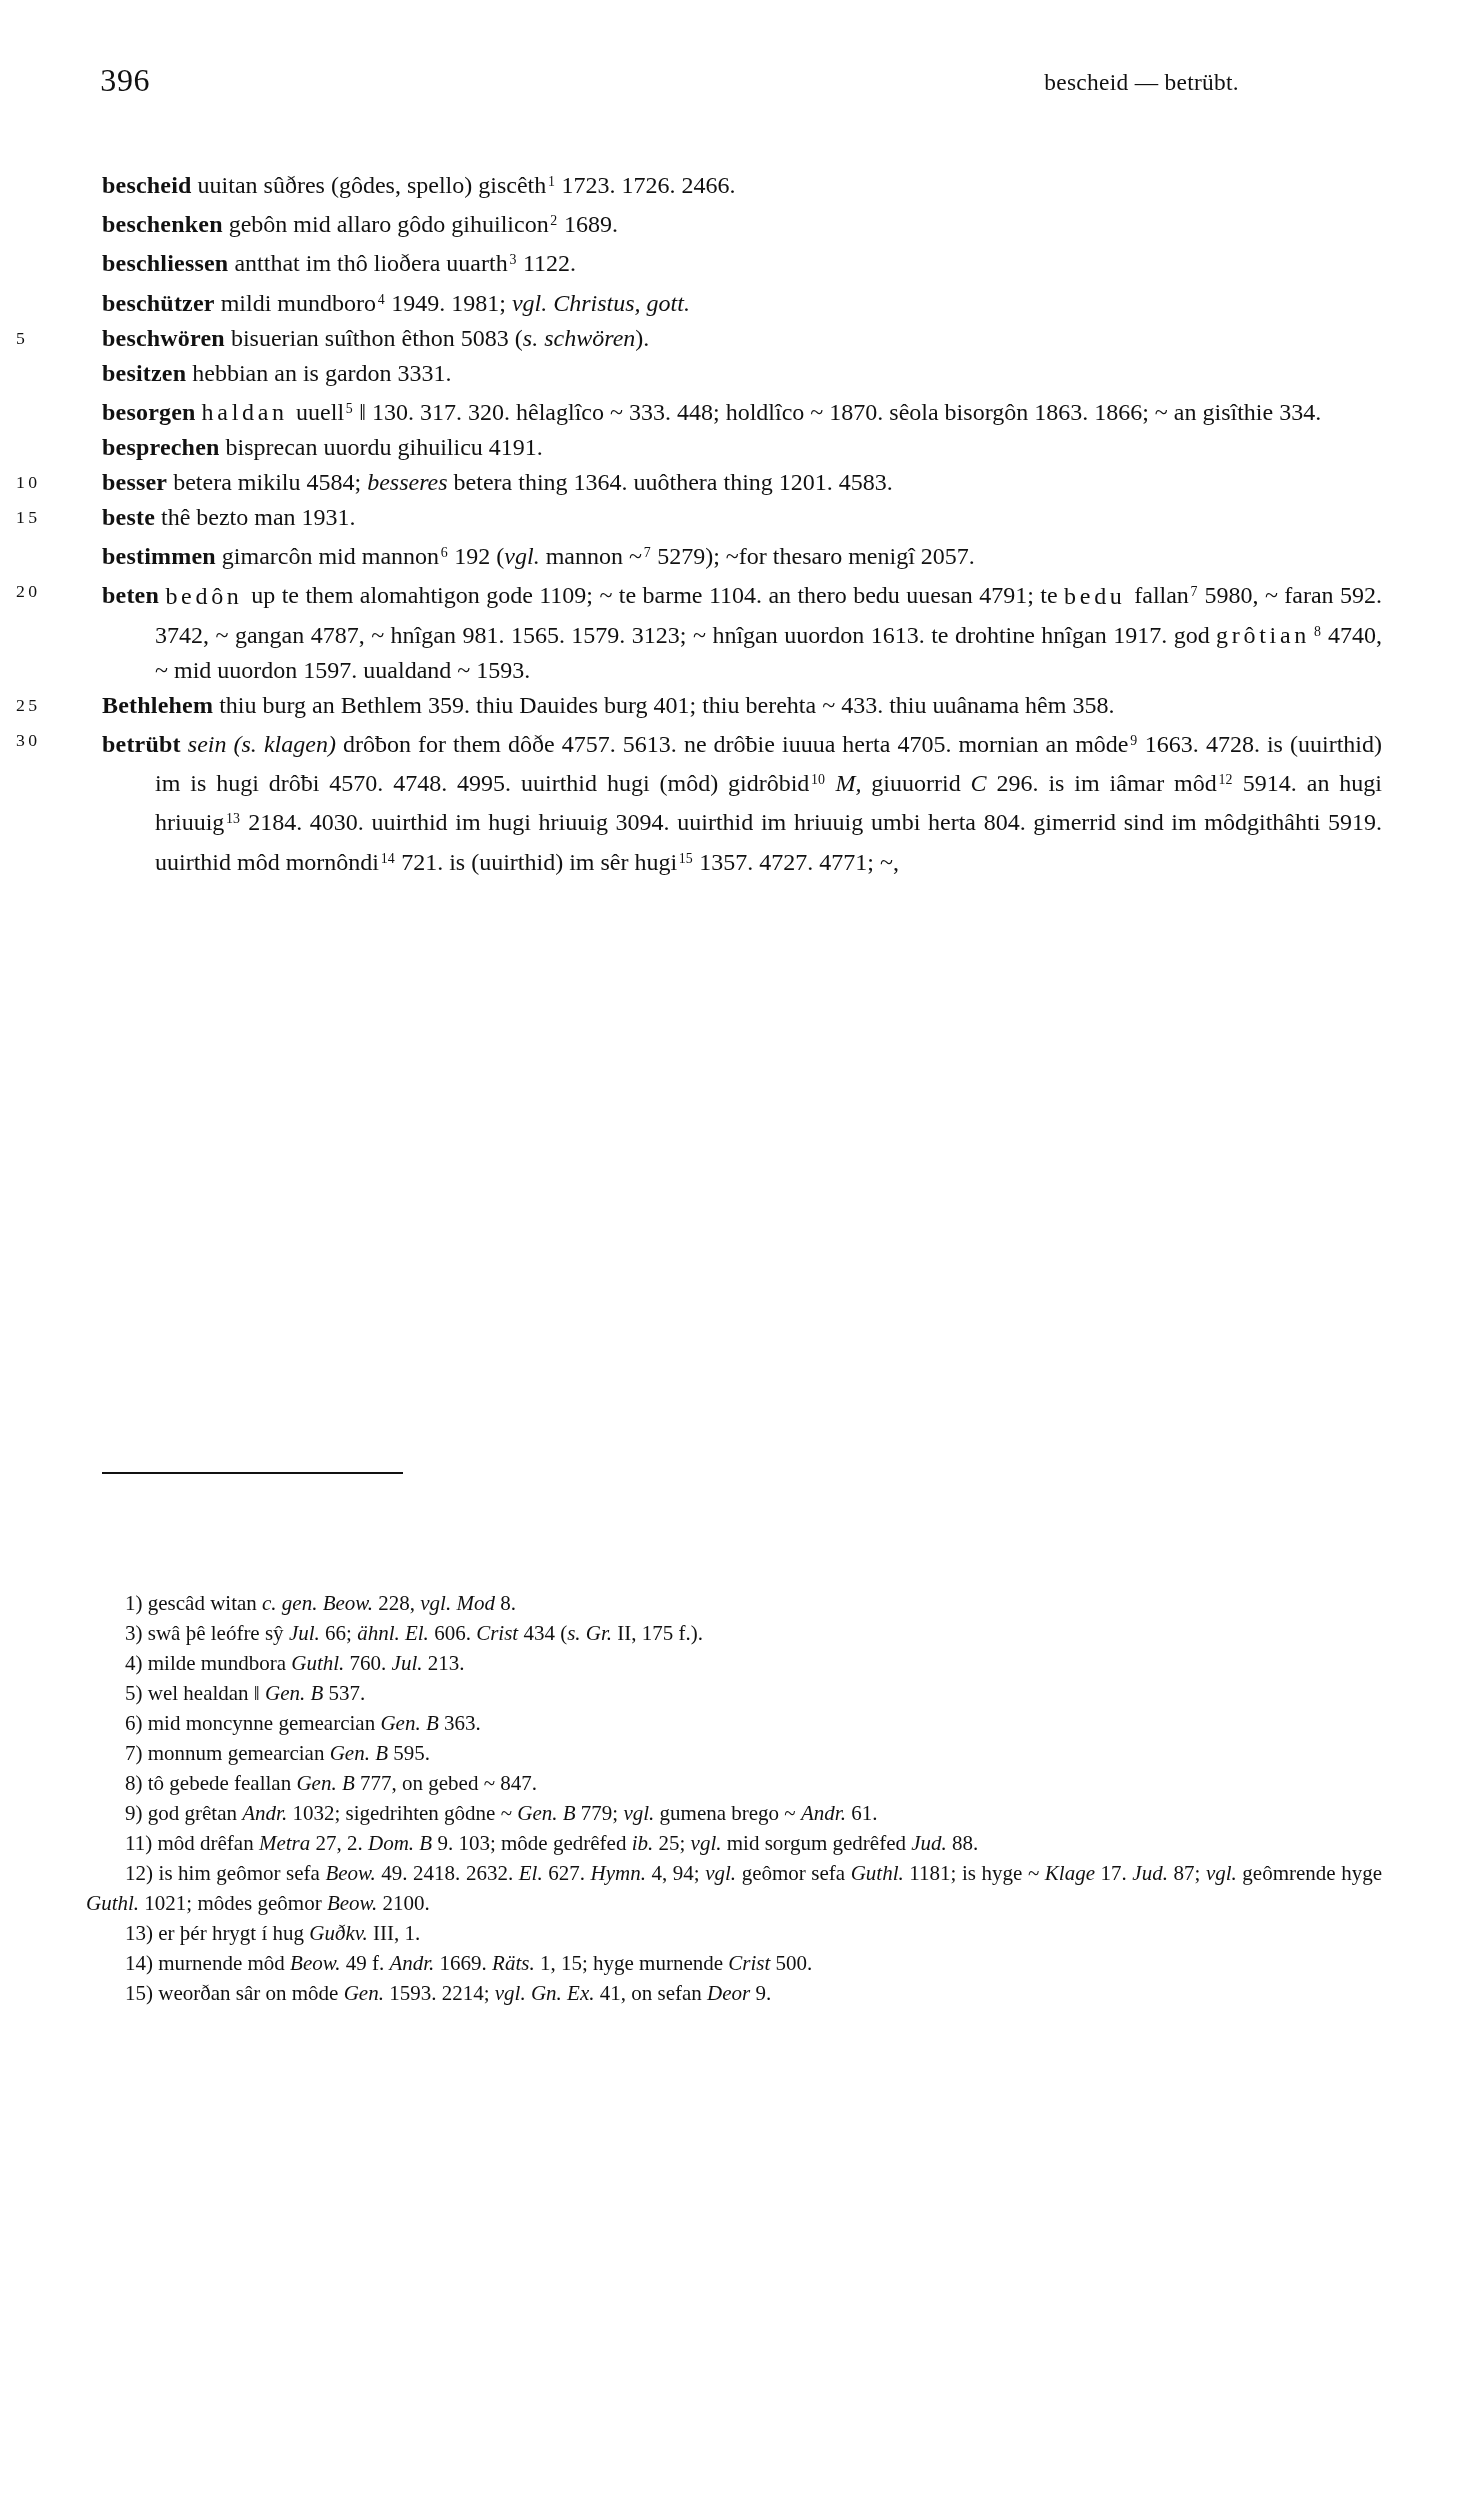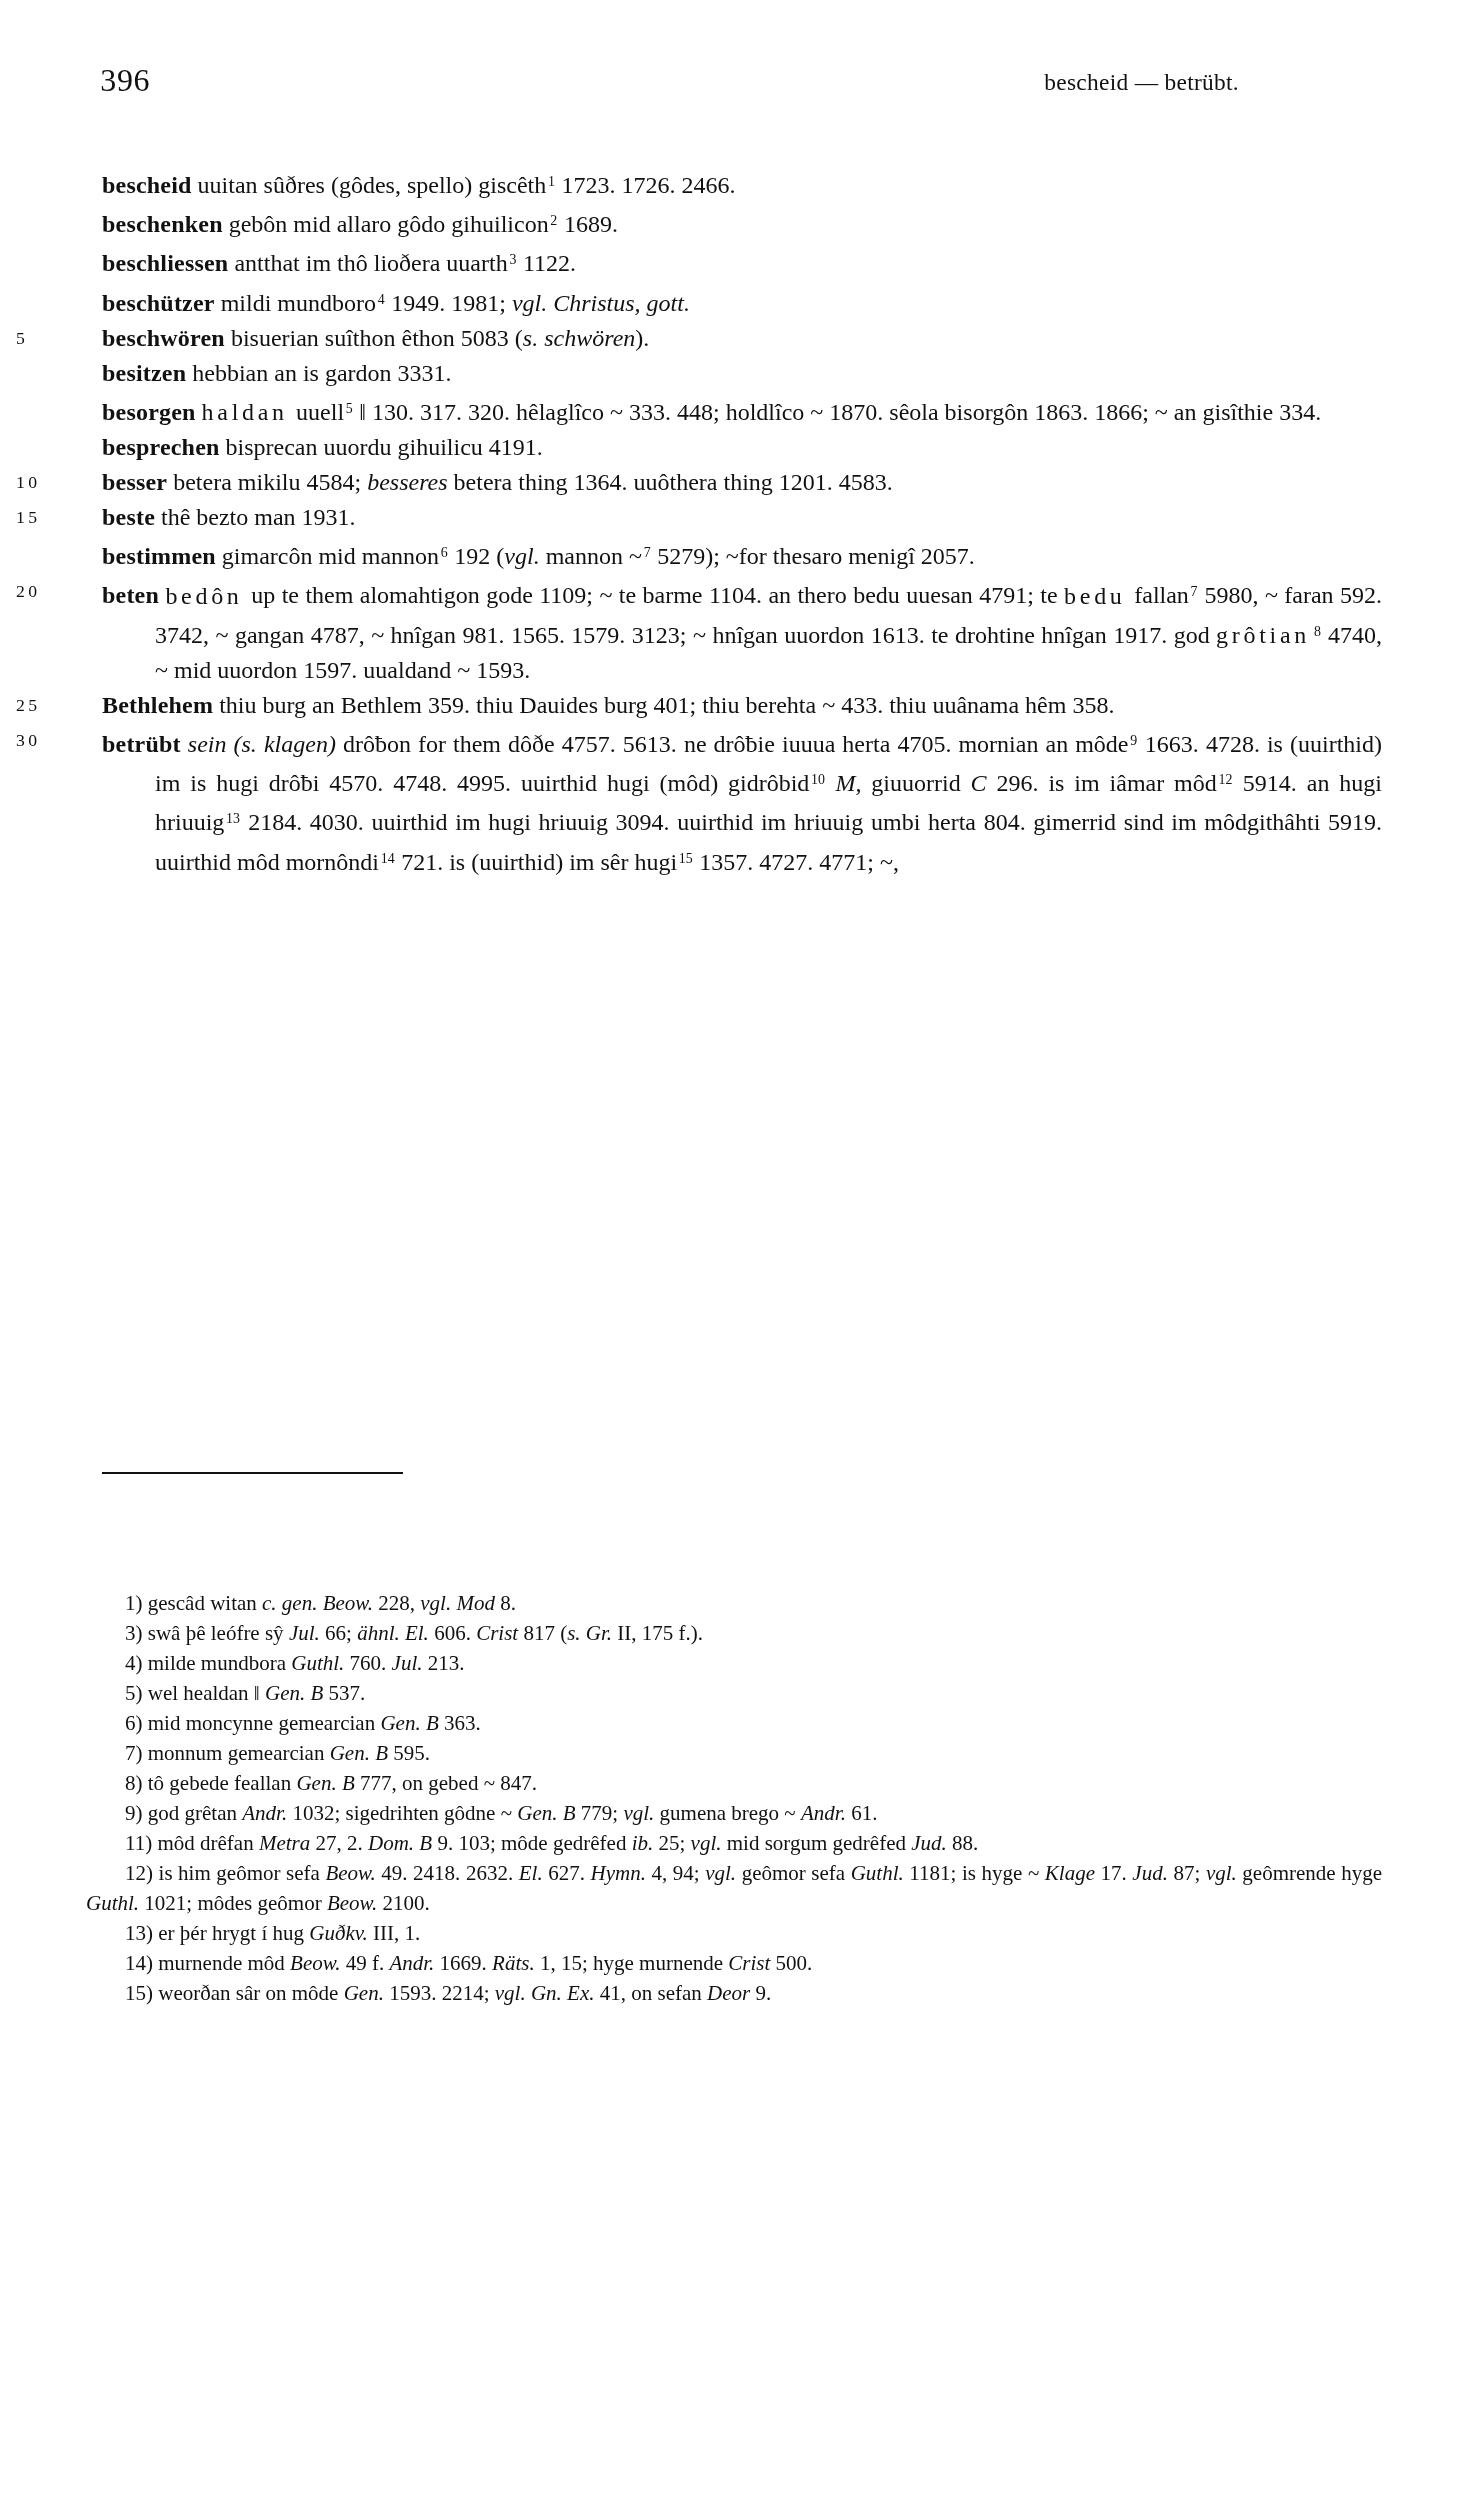--- a/index.html
+++ b/index.html
@@ -164,21 +164,21 @@
     <p class="entry"><span class="lineno wide">25</span><span class="hw">Bethlehem</span><span> thiu burg an Bethlem 359.   thiu Dauides burg 401; thiu berehta ~ 433.   thiu uuânama hêm 358.</span></p>
 
     <p class="entry"><span class="lineno wide">30</span><span class="hw">betrübt</span> <span class="it">sein (s. klagen)</span><span> drôƀon for them dôðe 4757. 5613.   ne drôƀie iuuua herta 4705.   mornian an môde</span><span class="sup">9</span><span> 1663. 4728.   is (uuirthid) im is hugi drôƀi 4570. 4748. 4995.   uuirthid hugi (môd) gidrôbid</span><span class="sup">10</span> <span class="it">M,</span><span> giuuorrid </span><span class="it">C</span><span> 296.   is im iâmar môd</span><span class="sup">12</span><span> 5914. an hugi hriuuig</span><span class="sup">13</span><span> 2184. 4030. uuirthid im hugi hriuuig 3094. uuirthid im hriuuig umbi herta 804. gimerrid sind im môdgithâhti 5919.   uuirthid môd mornôndi</span><span class="sup">14</span><span> 721. is (uuirthid) im sêr hugi</span><span class="sup">15</span><span> 1357. 4727. 4771; ~,</span></p>
 
   </div>
 
   <div class="fn-rule"></div>
 
   <div class="footnotes">
     <p class="fn"><span class="fn-num">1)</span><span> gescâd witan </span><span class="it">c. gen. Beow.</span><span> 228, </span><span class="it">vgl. Mod</span><span> 8.</span></p>
-    <p class="fn"><span class="fn-num">3)</span><span> swâ þê leófre sŷ </span><span class="it">Jul.</span><span> 66; </span><span class="it">ähnl. El.</span><span> 606.   </span><span class="it">Crist</span><span> 817 (</span><span class="it">s. Gr.</span><span> II, 175 f.).</span></p>
+    <p class="fn"><span class="fn-num">3)</span><span> swâ þê leófre sŷ </span><span class="it">Jul.</span><span> 66; </span><span class="it">ähnl. El.</span><span> 606.   </span><span class="it">Crist</span><span> 434 (</span><span class="it">s. Gr.</span><span> II, 175 f.).</span></p>
     <p class="fn"><span class="fn-num">4)</span><span> milde mundbora </span><span class="it">Guthl.</span><span> 760. </span><span class="it">Jul.</span><span> 213.</span></p>
     <p class="fn"><span class="fn-num">5)</span><span> wel healdan ‖ </span><span class="it">Gen. B</span><span> 537.</span></p>
     <p class="fn"><span class="fn-num">6)</span><span> mid moncynne gemearcian </span><span class="it">Gen. B</span><span> 363.</span></p>
     <p class="fn"><span class="fn-num">7)</span><span> monnum gemearcian </span><span class="it">Gen. B</span><span> 595.</span></p>
     <p class="fn"><span class="fn-num">8)</span><span> tô gebede feallan </span><span class="it">Gen. B</span><span> 777, on gebed ~ 847.</span></p>
     <p class="fn"><span class="fn-num">9)</span><span> god grêtan </span><span class="it">Andr.</span><span> 1032; sigedrihten gôdne ~ </span><span class="it">Gen. B</span><span> 779; </span><span class="it">vgl.</span><span> gumena brego ~ </span><span class="it">Andr.</span><span> 61.</span></p>
     <p class="fn"><span class="fn-num">11)</span><span> môd drêfan </span><span class="it">Metra</span><span> 27, 2. </span><span class="it">Dom. B</span><span> 9. 103; môde gedrêfed </span><span class="it">ib.</span><span> 25; </span><span class="it">vgl.</span><span> mid sorgum gedrêfed </span><span class="it">Jud.</span><span> 88.</span></p>
     <p class="fn"><span class="fn-num">12)</span><span> is him geômor sefa </span><span class="it">Beow.</span><span> 49. 2418. 2632. </span><span class="it">El.</span><span> 627. </span><span class="it">Hymn.</span><span> 4, 94; </span><span class="it">vgl.</span><span> geômor sefa </span><span class="it">Guthl.</span><span> 1181; is hyge ~ </span><span class="it">Klage</span><span> 17. </span><span class="it">Jud.</span><span> 87; </span><span class="it">vgl.</span><span> geômrende hyge </span><span class="it">Guthl.</span><span> 1021; môdes geômor </span><span class="it">Beow.</span><span> 2100.</span></p>
     <p class="fn"><span class="fn-num">13)</span><span> er þér hrygt í hug </span><span class="it">Guðkv.</span><span> III, 1.</span></p>
     <p class="fn"><span class="fn-num">14)</span><span> murnende môd </span><span class="it">Beow.</span><span> 49 f. </span><span class="it">Andr.</span><span> 1669. </span><span class="it">Räts.</span><span> 1, 15; hyge murnende </span><span class="it">Crist</span><span> 500.</span></p>

